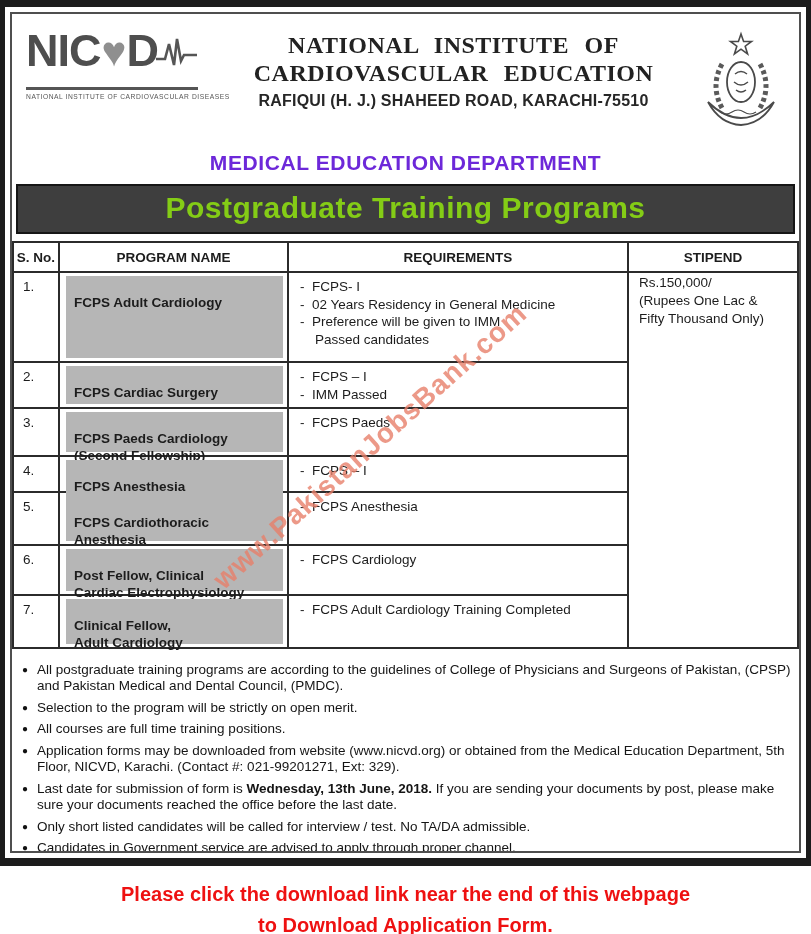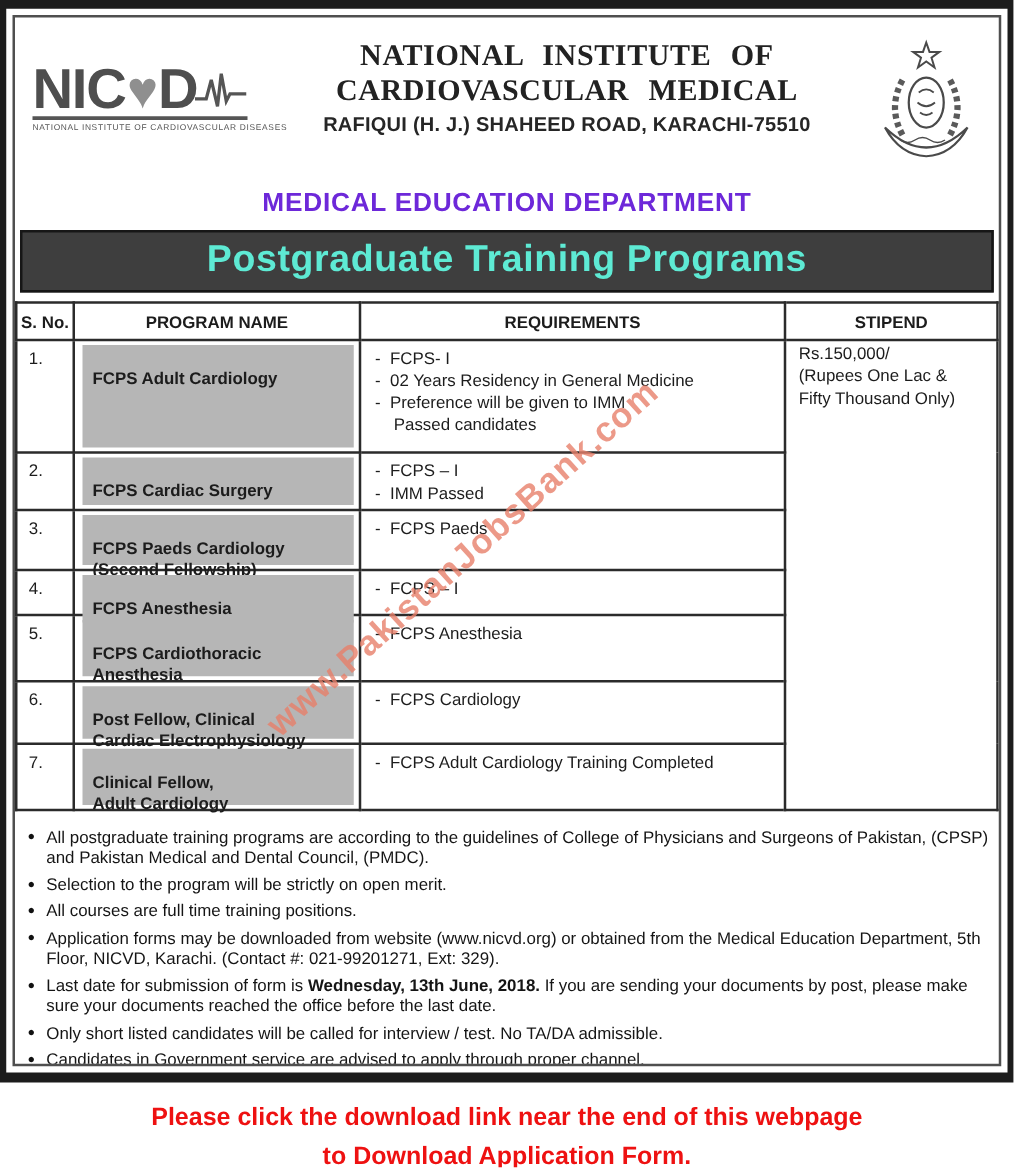--- a/index.html
+++ b/index.html
@@ -8,37 +8,37 @@
 
   
   .ad{box-sizing:border-box;width:811px;height:866px;
       border:solid #1c1c1c;border-width:7px 5px 8px 5px;background:#fff;}
   .ad-frame{box-sizing:border-box;position:relative;margin:5px;height:calc(100% - 10px);
       border:2px solid #4f4f4f;background:#fff;overflow:hidden;}
 
   
   .hdr{display:flex;align-items:flex-start;padding:16px 8px 0 14px;}
   .logo{width:190px;flex:0 0 auto;}
-  .logo-row{display:inline-block;border-bottom:3px solid #555;padding-bottom:0;white-space:nowrap;margin-top:20px;}
+  .logo-row{display:inline-block;border-bottom:3px solid #555;padding-bottom:14px;white-space:nowrap;}
   .logo-txt{font-size:45px;font-weight:bold;color:#4e4e4e;letter-spacing:-1px;line-height:.95;}
   .logo-heart{color:#8f8f8f;font-size:42px;margin:0 1px;}
   .ekg{vertical-align:baseline;margin-left:-2px;}
   .logo-tag{font-size:6.7px;letter-spacing:.55px;color:#555;margin-top:3px;white-space:nowrap;}
   .hdr-center{flex:1;text-align:center;padding-top:2px;}
   .title-l{font-family:"Liberation Serif", serif;font-weight:bold;font-size:24px;
            color:#222;line-height:1.15;word-spacing:9px;letter-spacing:.5px;}
   .addr{font-size:16px;font-weight:bold;color:#262626;margin-top:5px;letter-spacing:.2px;}
   .crest{width:100px;flex:0 0 auto;display:flex;justify-content:center;padding-top:0;}
 
   .dept{text-align:center;font-size:21px;font-weight:bold;color:#6d28d9;
         letter-spacing:.6px;margin-top:13px;}
 
   
   .banner{margin:9px 4px 0 4px;background:#3e3e3e;border:2px solid #161616;
-          color:#5eead4;text-align:center;font-size:30px;font-weight:bold;
+          color:#84cc16;text-align:center;font-size:30px;font-weight:bold;
           padding:5px 0 7px 0;letter-spacing:.5px;}
 
   
   table.prog{width:100%;border-collapse:collapse;table-layout:fixed;margin-top:7px;}
   table.prog th, table.prog td{border:2px solid #2b2b2b;font-size:13.5px;vertical-align:top;}
   table.prog th{height:24px;font-weight:bold;text-align:center;vertical-align:middle;padding:2px 0;}
   td.sno{padding:6px 0 0 9px;font-size:13.5px;}
   td.pcell{position:relative;}
   .gray{position:absolute;top:3px;bottom:3px;left:6px;right:4px;background:#b6b6b6;
         padding:19px 8px;font-weight:bold;white-space:pre-wrap;line-height:1.25;box-sizing:border-box;}
@@ -76,21 +76,21 @@
           <span class="logo-row">
             <span class="logo-txt">NIC</span><span class="logo-txt logo-heart">♥</span><span class="logo-txt">D</span><svg class="ekg" width="42" height="34" viewBox="0 0 42 34">
                 <polyline points="0,27 9,27 13,12 18,33 21,7 25,29 28,23 41,23" fill="none" stroke="#555" stroke-width="2.6"></polyline>
               </svg>
           </span>
           <div class="logo-tag">NATIONAL INSTITUTE OF CARDIOVASCULAR DISEASES</div>
         </div>
 
         <div class="hdr-center">
           <div class="title-l">NATIONAL INSTITUTE OF</div>
-          <div class="title-l">CARDIOVASCULAR MEDICAL</div>
+          <div class="title-l">CARDIOVASCULAR EDUCATION</div>
           <div class="addr">RAFIQUI (H. J.) SHAHEED ROAD, KARACHI-75510</div>
         </div>
 
         <div class="crest">
           <svg width="82" height="108" viewBox="0 0 82 108">
             <polygon points="41,4 43.6,11.5 51.5,11.5 45.2,16.2 47.6,24 41,19.2 34.4,24 36.8,16.2 30.5,11.5 38.4,11.5" fill="none" stroke="#4a4a4a" stroke-width="1.6"></polygon>
             <path d="M22,34 Q10,56 22,78" fill="none" stroke="#5a5a5a" stroke-width="5" stroke-dasharray="4 3"></path>
             <path d="M60,34 Q72,56 60,78" fill="none" stroke="#5a5a5a" stroke-width="5" stroke-dasharray="4 3"></path>
             <ellipse cx="41" cy="52" rx="14" ry="20" fill="none" stroke="#4a4a4a" stroke-width="1.8"></ellipse>
             <path d="M35,44 q6,-5 12,0 M34,52 q7,6 14,0 M36,60 q5,4 10,0" fill="none" stroke="#4a4a4a" stroke-width="1.4"></path>

